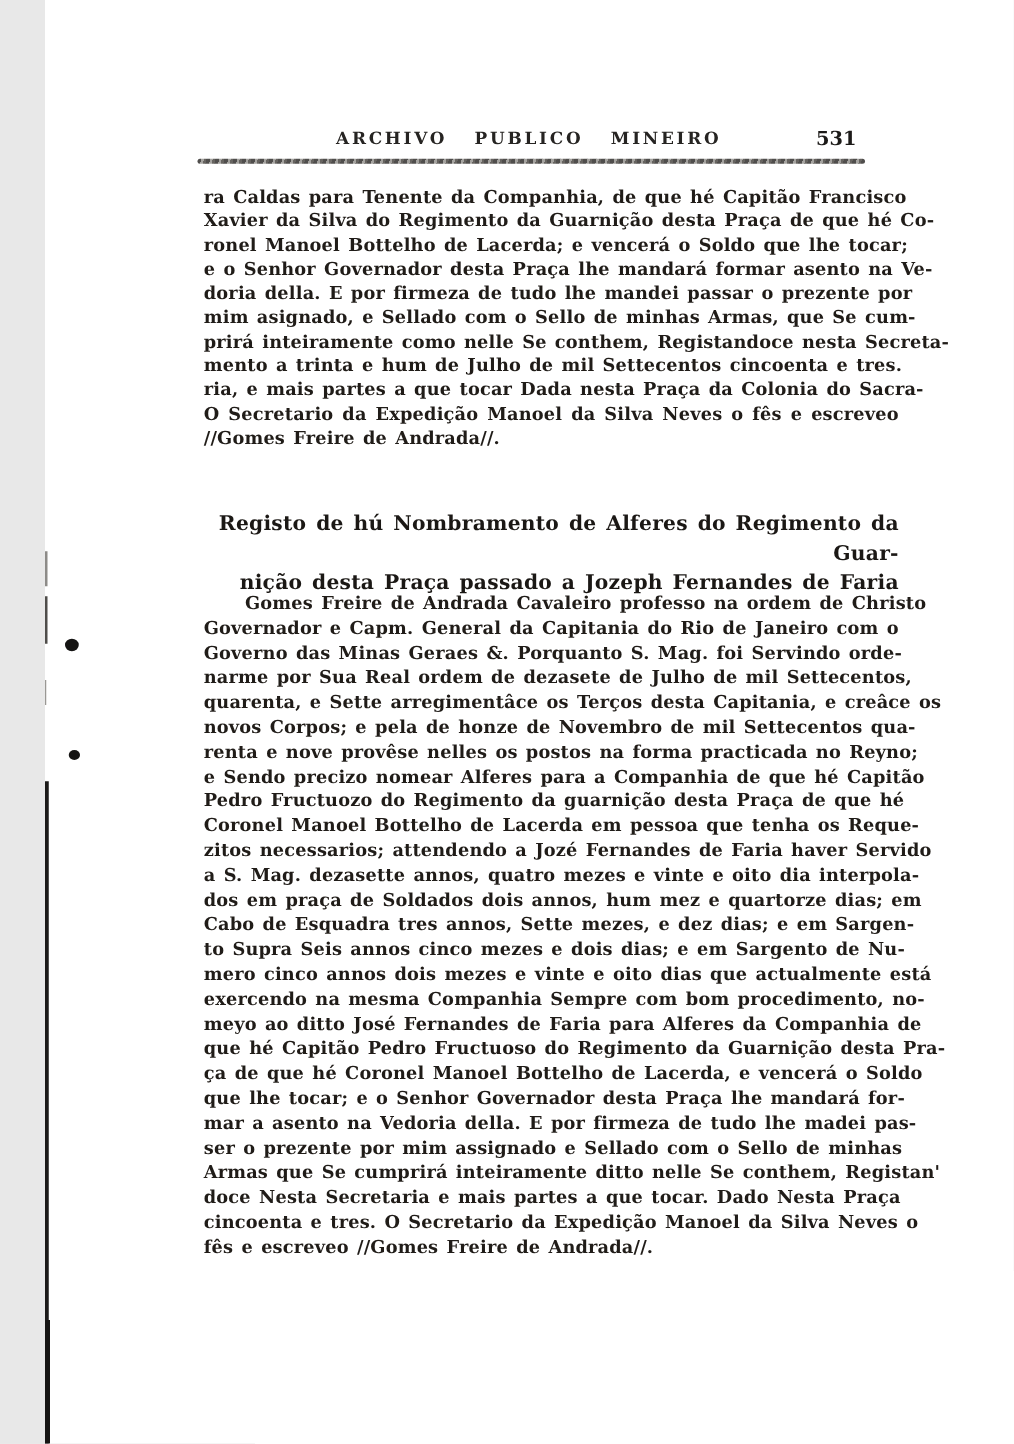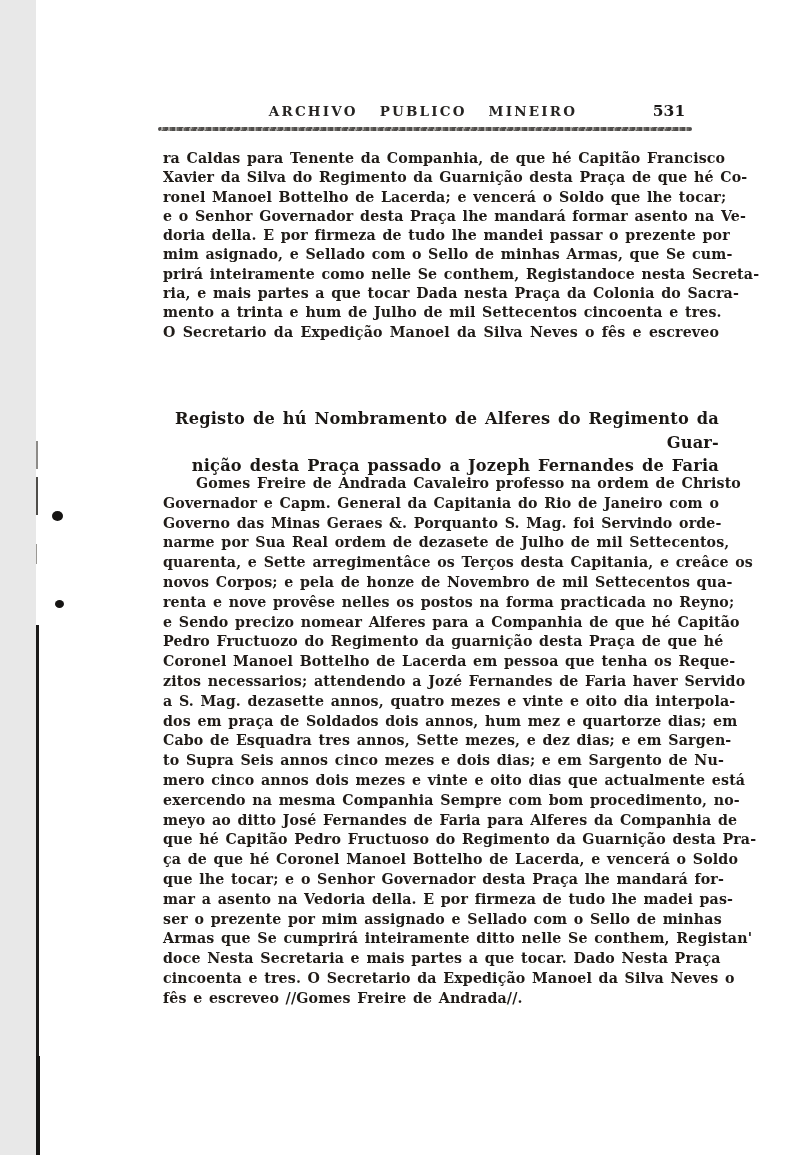--- a/index.html
+++ b/index.html
@@ -101,23 +101,24 @@
   <div class="header-rule"></div>
 
   <div class="textblock para-1">
       <div class="tline">ra Caldas para Tenente da Companhia, de que hé Capitão Francisco</div>
       <div class="tline">Xavier da Silva do Regimento da Guarnição desta Praça de que hé Co-</div>
       <div class="tline">ronel Manoel Bottelho de Lacerda; e vencerá o Soldo que lhe tocar;</div>
       <div class="tline">e o Senhor Governador desta Praça lhe mandará formar asento na Ve-</div>
       <div class="tline">doria della. E por firmeza de tudo lhe mandei passar o prezente por</div>
       <div class="tline">mim asignado, e Sellado com o Sello de minhas Armas, que Se cum-</div>
       <div class="tline">prirá inteiramente como nelle Se conthem, Registandoce nesta Secreta-</div>
+      <div class="tline">mento a trinta e hum de Julho de mil Settecentos cincoenta e tres.</div>
       <div class="tline">ria, e mais partes a que tocar Dada nesta Praça da Colonia do Sacra-</div>
-      <div class="tline">mento a trinta e hum de Julho de mil Settecentos cincoenta e tres.</div>
       <div class="tline">O Secretario da Expedição Manoel da Silva Neves o fês e escreveo</div>
+      <div class="tline plain">//Gomes Freire de Andrada//.</div>
     </div>
 
   <div class="section-heading">
       <div>Registo de hú Nombramento de Alferes do Regimento da Guar-</div>
       <div>nição desta Praça passado a Jozeph Fernandes de Faria</div>
     </div>
 
   <div class="textblock para-2">
       <div class="tline indent">Gomes Freire de Andrada Cavaleiro professo na ordem de Christo</div>
       <div class="tline">Governador e Capm. General da Capitania do Rio de Janeiro com o</div>

